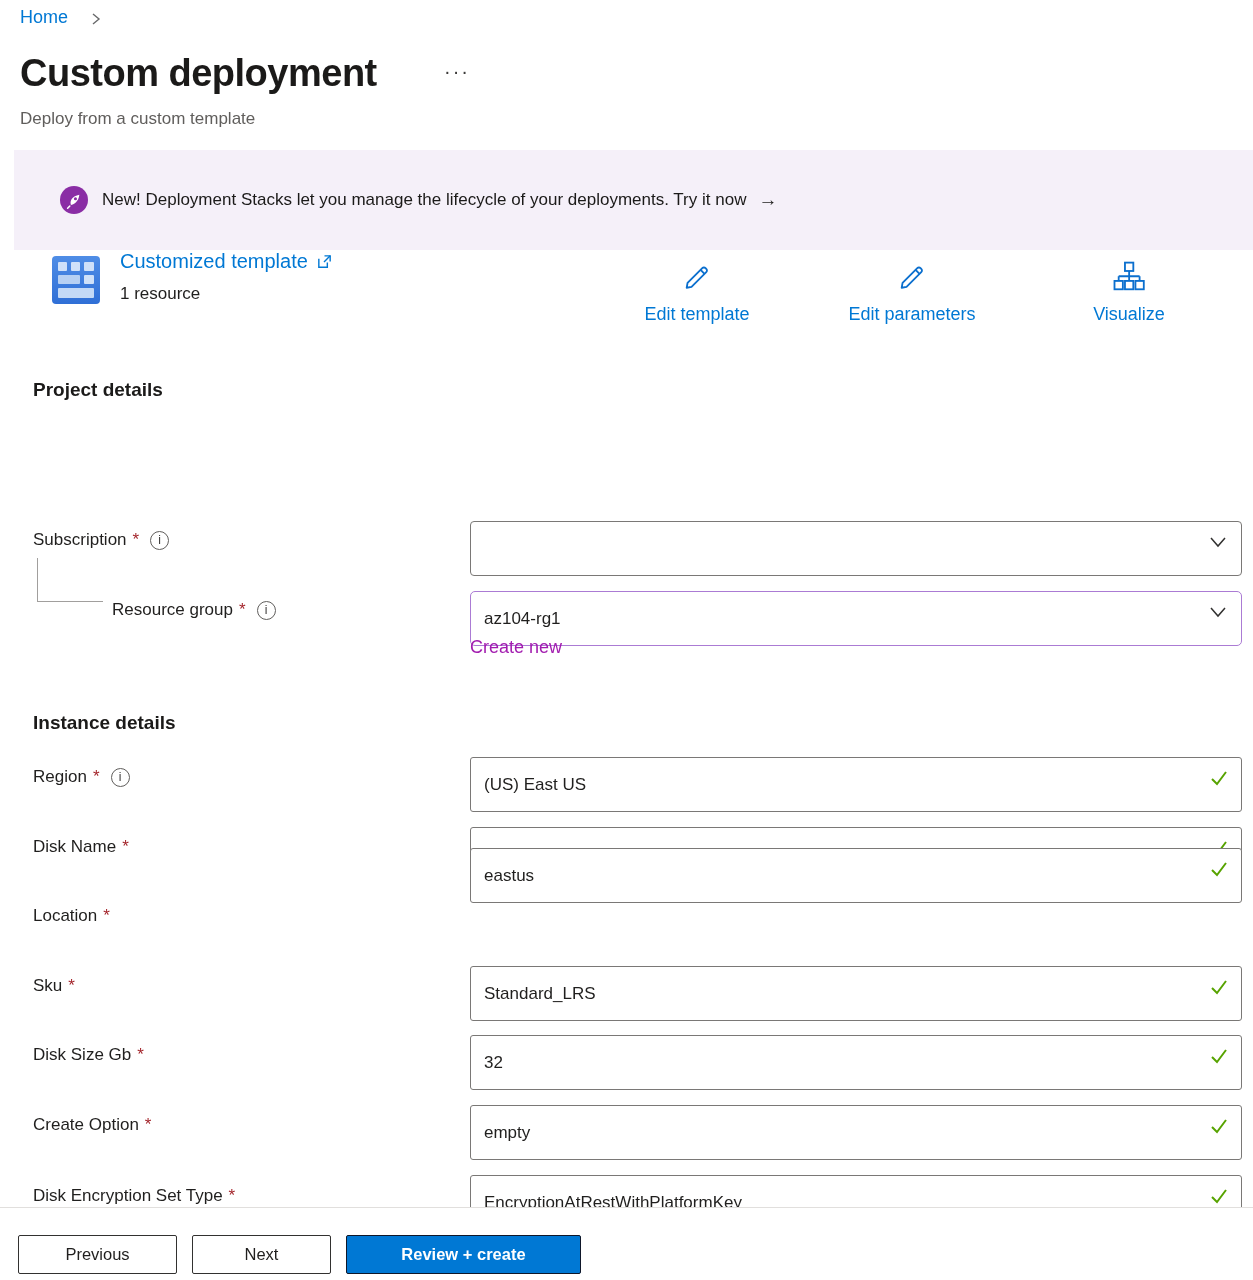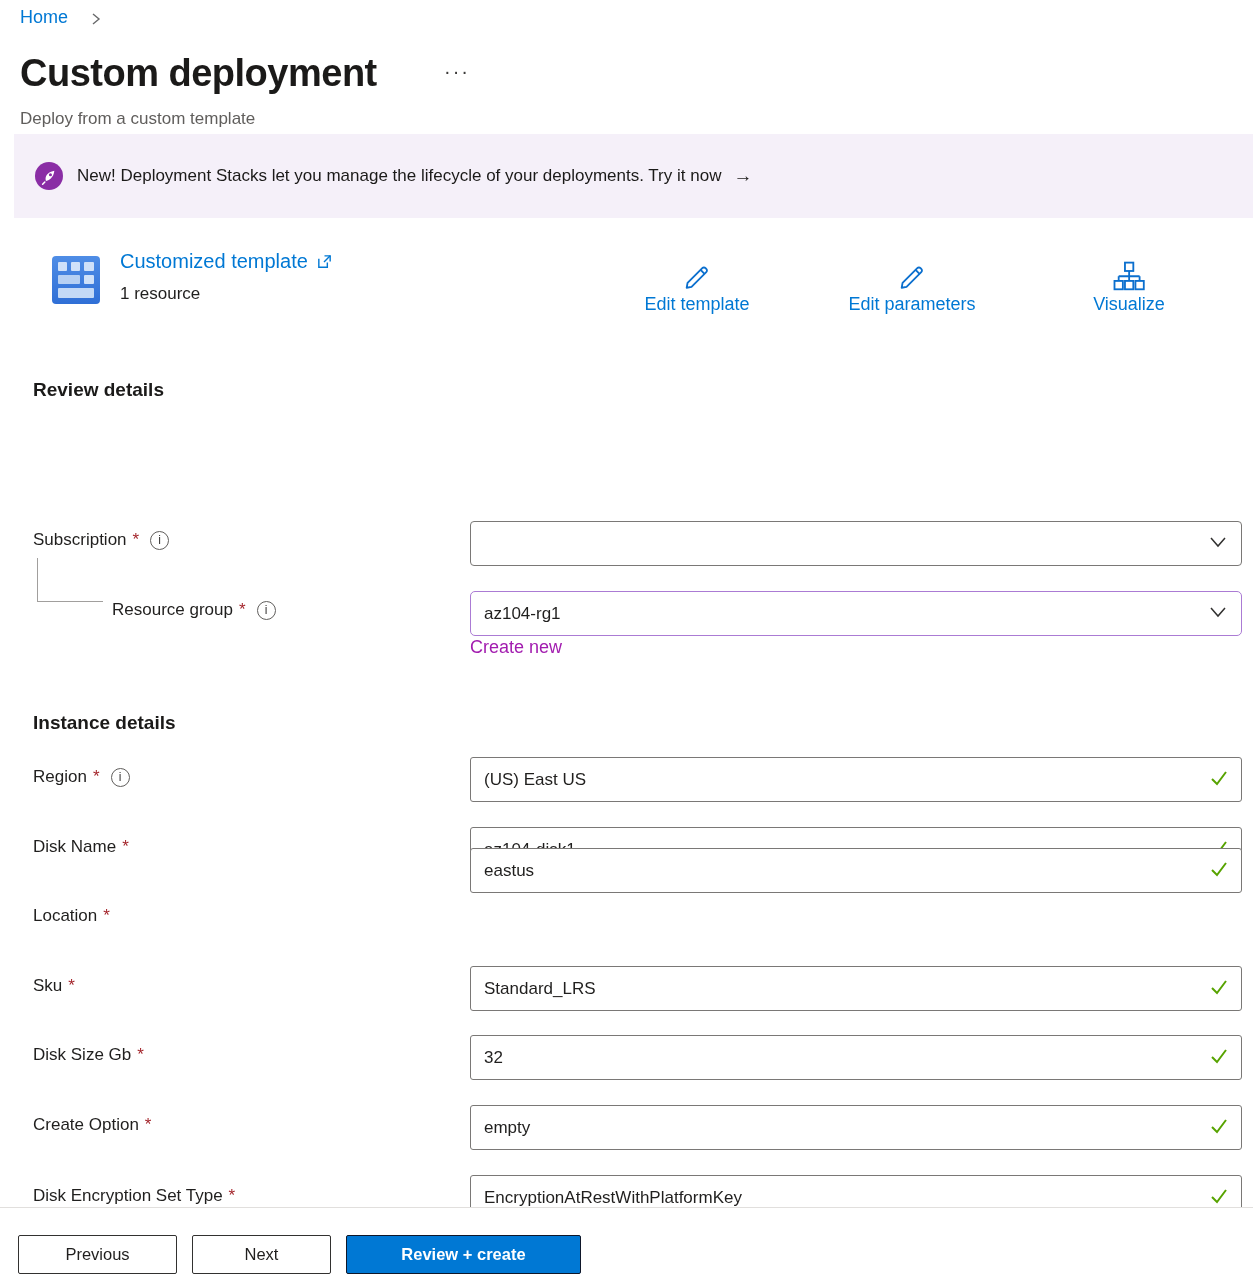--- a/index.html
+++ b/index.html
@@ -11,46 +11,46 @@
   .breadcrumb { position:absolute; left:20px; top:7px; display:flex; align-items:center; gap:22px; }
   .breadcrumb a { color:#0078d4; font-size:18px; text-decoration:none; cursor:pointer; }
   .crumb-chev { margin-top:2px; }
 
   
   .title { position:absolute; left:20px; top:52px; font-size:38px; font-weight:700; color:#1b1a19; letter-spacing:-0.5px; }
   .more-btn { position:absolute; left:444px; top:60px; background:none; border:none; font-size:20px; color:#3b3a39; letter-spacing:2px; cursor:pointer; }
   .subtitle { position:absolute; left:20px; top:109px; font-size:17px; color:#605e5c; }
 
   
-  .banner { position:absolute; left:14px; top:134px; right:0; height:84px; background:#f5f0f9; display:flex; align-items:center; padding-left:21px; cursor:pointer; }
+  .banner { position:absolute; left:14px; top:150px; right:0; height:100px; background:#f5f0f9; display:flex; align-items:center; padding-left:46px; cursor:pointer; }
   .banner-icon { width:28px; height:28px; border-radius:50%; background:#8a2da5; display:flex; align-items:center; justify-content:center; flex:0 0 28px; }
   .banner-text { margin-left:14px; font-size:17px; color:#1b1a19; }
   .banner-arrow { margin-left:12px; font-size:19px; color:#1b1a19; }
 
   
   .tpl-icon { position:absolute; left:52px; top:256px; width:48px; height:48px; border-radius:4px;
     background:linear-gradient(180deg,#4f8de6 0%,#2f6fd6 100%); }
   .tpl-icon .blk { position:absolute; background:#cfe1f9; border-radius:1px; }
   .tpl-link-row { position:absolute; left:120px; top:250px; display:flex; align-items:center; gap:8px; }
   .tpl-link { color:#0078d4; font-size:20px; text-decoration:none; cursor:pointer; }
   .tpl-count { position:absolute; left:120px; top:284px; font-size:17px; color:#201f1e; }
 
-  .action { position:absolute; top:260px; transform:translateX(-50%); display:flex; flex-direction:column; align-items:center; gap:0; cursor:pointer; }
+  .action { position:absolute; top:260px; transform:translateX(-50%); display:flex; flex-direction:column; align-items:center; gap:10px; cursor:pointer; }
   .action .lbl { color:#0078d4; font-size:18px; white-space:nowrap; }
 
   
   .h-section { position:absolute; left:33px; font-size:19px; font-weight:700; color:#1b1a19; }
   .desc { position:absolute; left:33px; top:426px; width:1150px; font-size:17.5px; line-height:31px; color:#201f1e; }
 
   
   .flabel { position:absolute; font-size:17px; color:#201f1e; display:flex; align-items:center; }
   .req { color:#a4262c; margin-left:6px; }
   .info-i { width:19px; height:19px; margin-left:11px; border:1px solid #605e5c; border-radius:50%;
     display:inline-flex; align-items:center; justify-content:center; font-size:12px; color:#3b3a39; cursor:pointer; flex:0 0 19px; }
-  .select, .tinput { position:absolute; left:470px; width:772px; height:45px; background:#fff; border:1px solid #7a7876; border-radius:4px;
+  .select, .tinput { position:absolute; left:470px; width:772px; height:55px; background:#fff; border:1px solid #7a7876; border-radius:4px;
     font-size:17px; color:#201f1e; display:flex; align-items:center; padding:0 40px 0 13px; cursor:pointer; }
   .tinput { border-radius:3px; cursor:text; }
   .select .chev { position:absolute; right:13px; top:11px; }
   .check { position:absolute; right:11px; top:10px; }
   .focus-purple { border:1.5px solid #ab7bd4; border-radius:5px; }
   .connector { position:absolute; left:37px; top:558px; width:66px; height:44px;
     border-left:1.5px solid #a19f9d; border-bottom:1.5px solid #a19f9d; }
   .create-new { position:absolute; left:470px; top:637px; font-size:18px; color:#a21caf; text-decoration:none; cursor:pointer; }
 
   
@@ -124,21 +124,21 @@
       <svg width="34" height="34" viewBox="0 0 26 26">
           <rect x="9.8" y="2" width="6.4" height="6.4" fill="none" stroke="#0b6fce" stroke-width="1.4"></rect>
           <path d="M13 8.4 V12.4 M5 12.4 H21 M5 12.4 V16 M13 12.4 V16 M21 12.4 V16" fill="none" stroke="#0b6fce" stroke-width="1.4"></path>
           <rect x="1.8" y="16" width="6.4" height="6.4" fill="none" stroke="#0b6fce" stroke-width="1.4"></rect>
           <rect x="9.8" y="16" width="6.4" height="6.4" fill="none" stroke="#0b6fce" stroke-width="1.4"></rect>
           <rect x="17.8" y="16" width="6.4" height="6.4" fill="none" stroke="#0b6fce" stroke-width="1.4"></rect>
         </svg>
       <span class="lbl">Visualize</span>
     </div>
 
-    <h2 class="h-section" style="top:379px;">Review details</h2>
+    <h2 class="h-section" style="top:379px;">Project details</h2>
 
     <div class="flabel" style="left:33px; top:530px;">
       <span>Subscription</span>
       <span class="req">*</span>
       <span class="info-i">i</span>
     </div>
     <div class="select" style="top:521px;">
       <span></span>
       <svg class="chev" width="20" height="18" viewBox="0 0 20 18">
           <polyline points="3,5 10,13 17,5" fill="none" stroke="#323130" stroke-width="1.5"></polyline>

